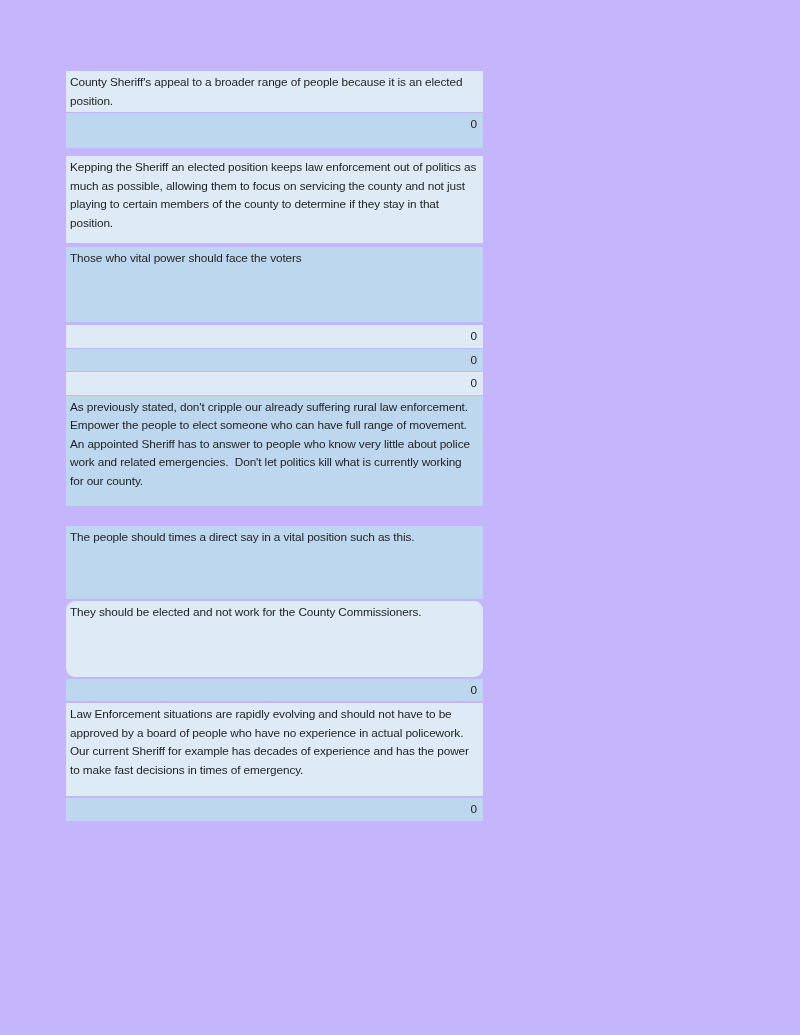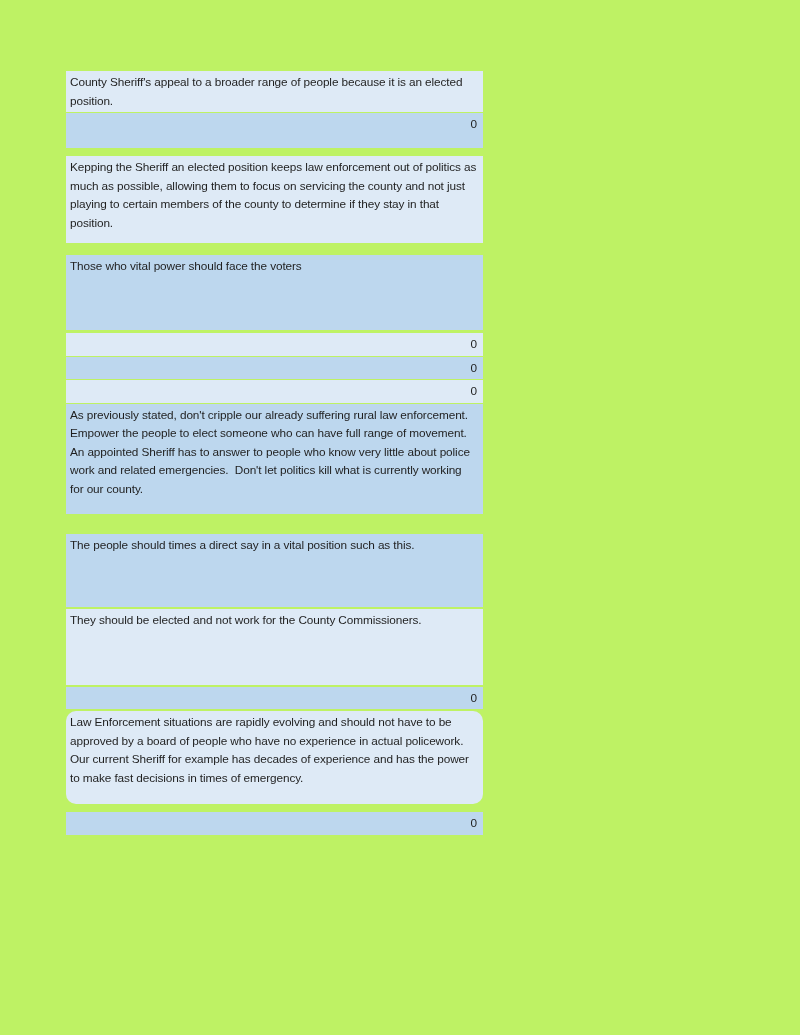--- a/index.html
+++ b/index.html
@@ -4,21 +4,21 @@
 <style>
   html, body {
     margin: 0;
     padding: 0;
     background: #ffffff;
   }
   .page {
     position: relative;
     width: 800px;
     height: 1035px;
-    background: #bef264;
+    background: #c4b5fd;
     overflow: hidden;
     font-family: "Liberation Sans", sans-serif;
   }
   .sheet {
     position: absolute;
     left: 66px;
     top: 71px;
     width: 417px;
   }
   .row {
@@ -32,31 +32,31 @@
     white-space: pre-wrap;
     overflow-wrap: break-word;
   }
   .light  { background: #deeaf6; }
   .medium { background: #bdd7ee; }
   .num    { text-align: right; padding-right: 6px; }
 
   
   .r1  { min-height: 40px;  margin-bottom: 1px; }
   .r2  { min-height: 35px;  margin-bottom: 8px; }
-  .r3  { min-height: 87px;  margin-bottom: 12px; }
+  .r3  { min-height: 87px;  margin-bottom: 4px; }
   .r4  { min-height: 75px;  margin-bottom: 3px; }
   .r5  { min-height: 18px;  margin-bottom: 1px; }
   .r6  { min-height: 18px;  margin-bottom: 1px; }
   .r7  { min-height: 18px;  margin-bottom: 1px; }
   .r8  { min-height: 110px; margin-bottom: 20px; }
   .r9  { min-height: 185px; margin-bottom: 2px; }
   .r10 { min-height: 73px;  margin-bottom: 2px; }
-  .r11 { min-height: 76px;  margin-bottom: 2px; }
+  .r11 { min-height: 76px;  margin-bottom: 2px; border-radius: 9px; }
   .r12 { min-height: 18px;  margin-bottom: 2px; }
-  .r13 { min-height: 93px;  margin-bottom: 8px; border-radius: 10px; }
+  .r13 { min-height: 93px;  margin-bottom: 2px; }
   .r14 { min-height: 18px;  margin-bottom: 0; }
 </style>
 </head>
 <body>
 
 <div class="page">
   <div class="sheet">
     <div class="row light r1">County Sheriff's appeal to a broader range of people because it is an elected position.</div>
     <div class="row medium num r2">0</div>
     <div class="row light r3">Kepping the Sheriff an elected position keeps law enforcement out of politics as much as possible, allowing them to focus on servicing the county and not just playing to certain members of the county to determine if they stay in that position.</div>

